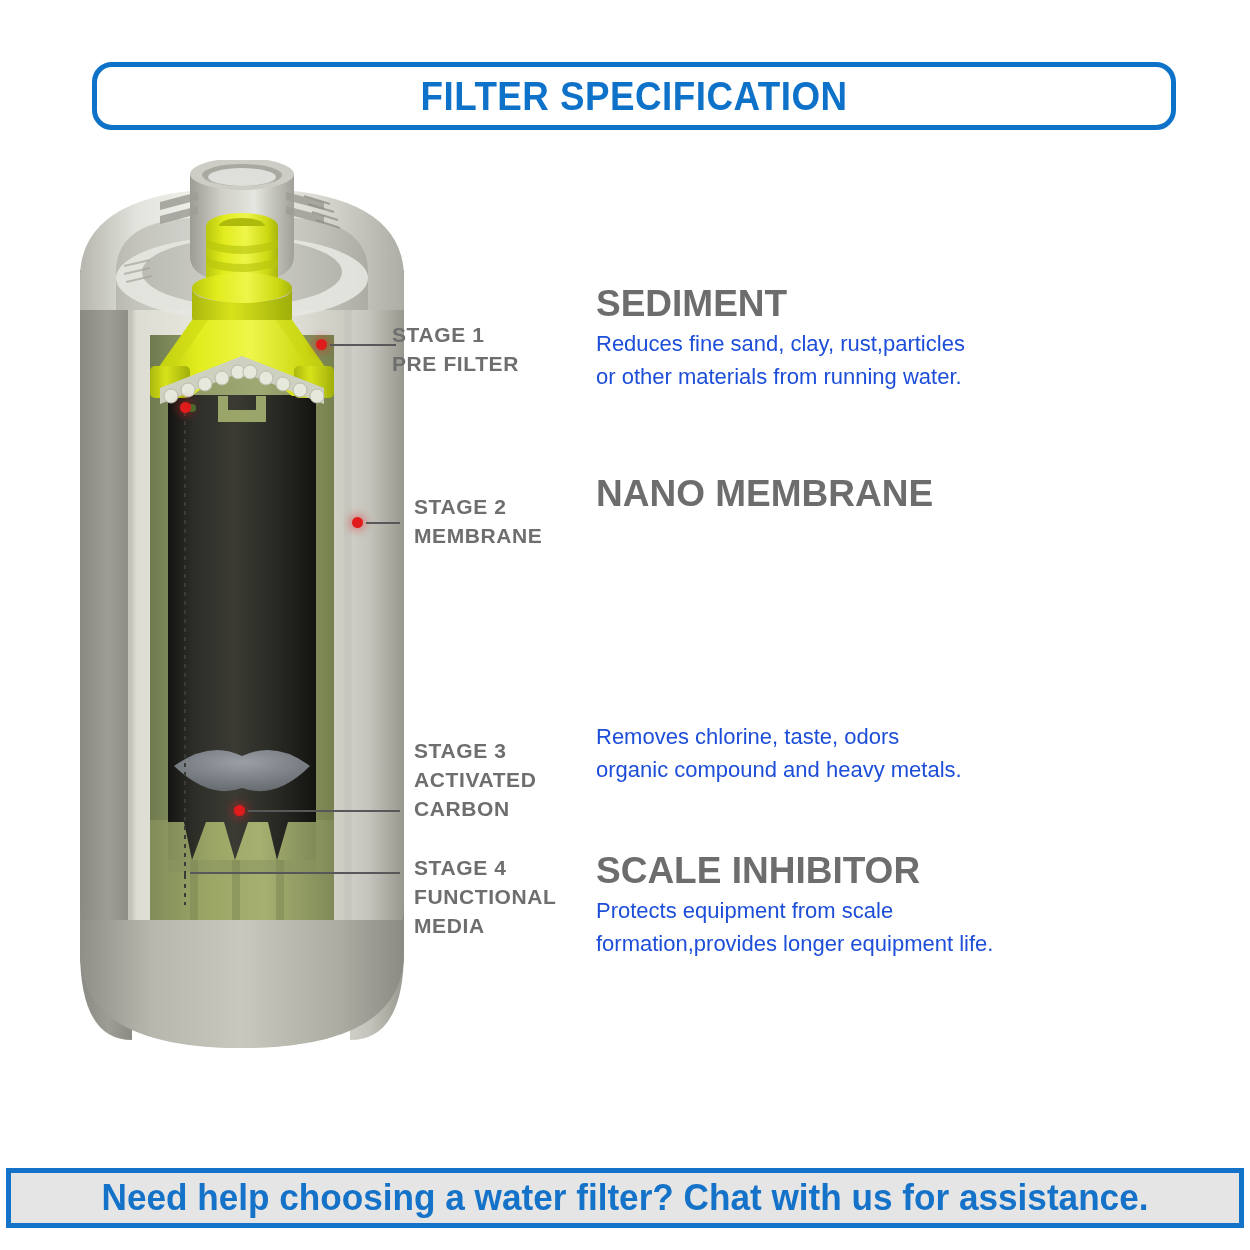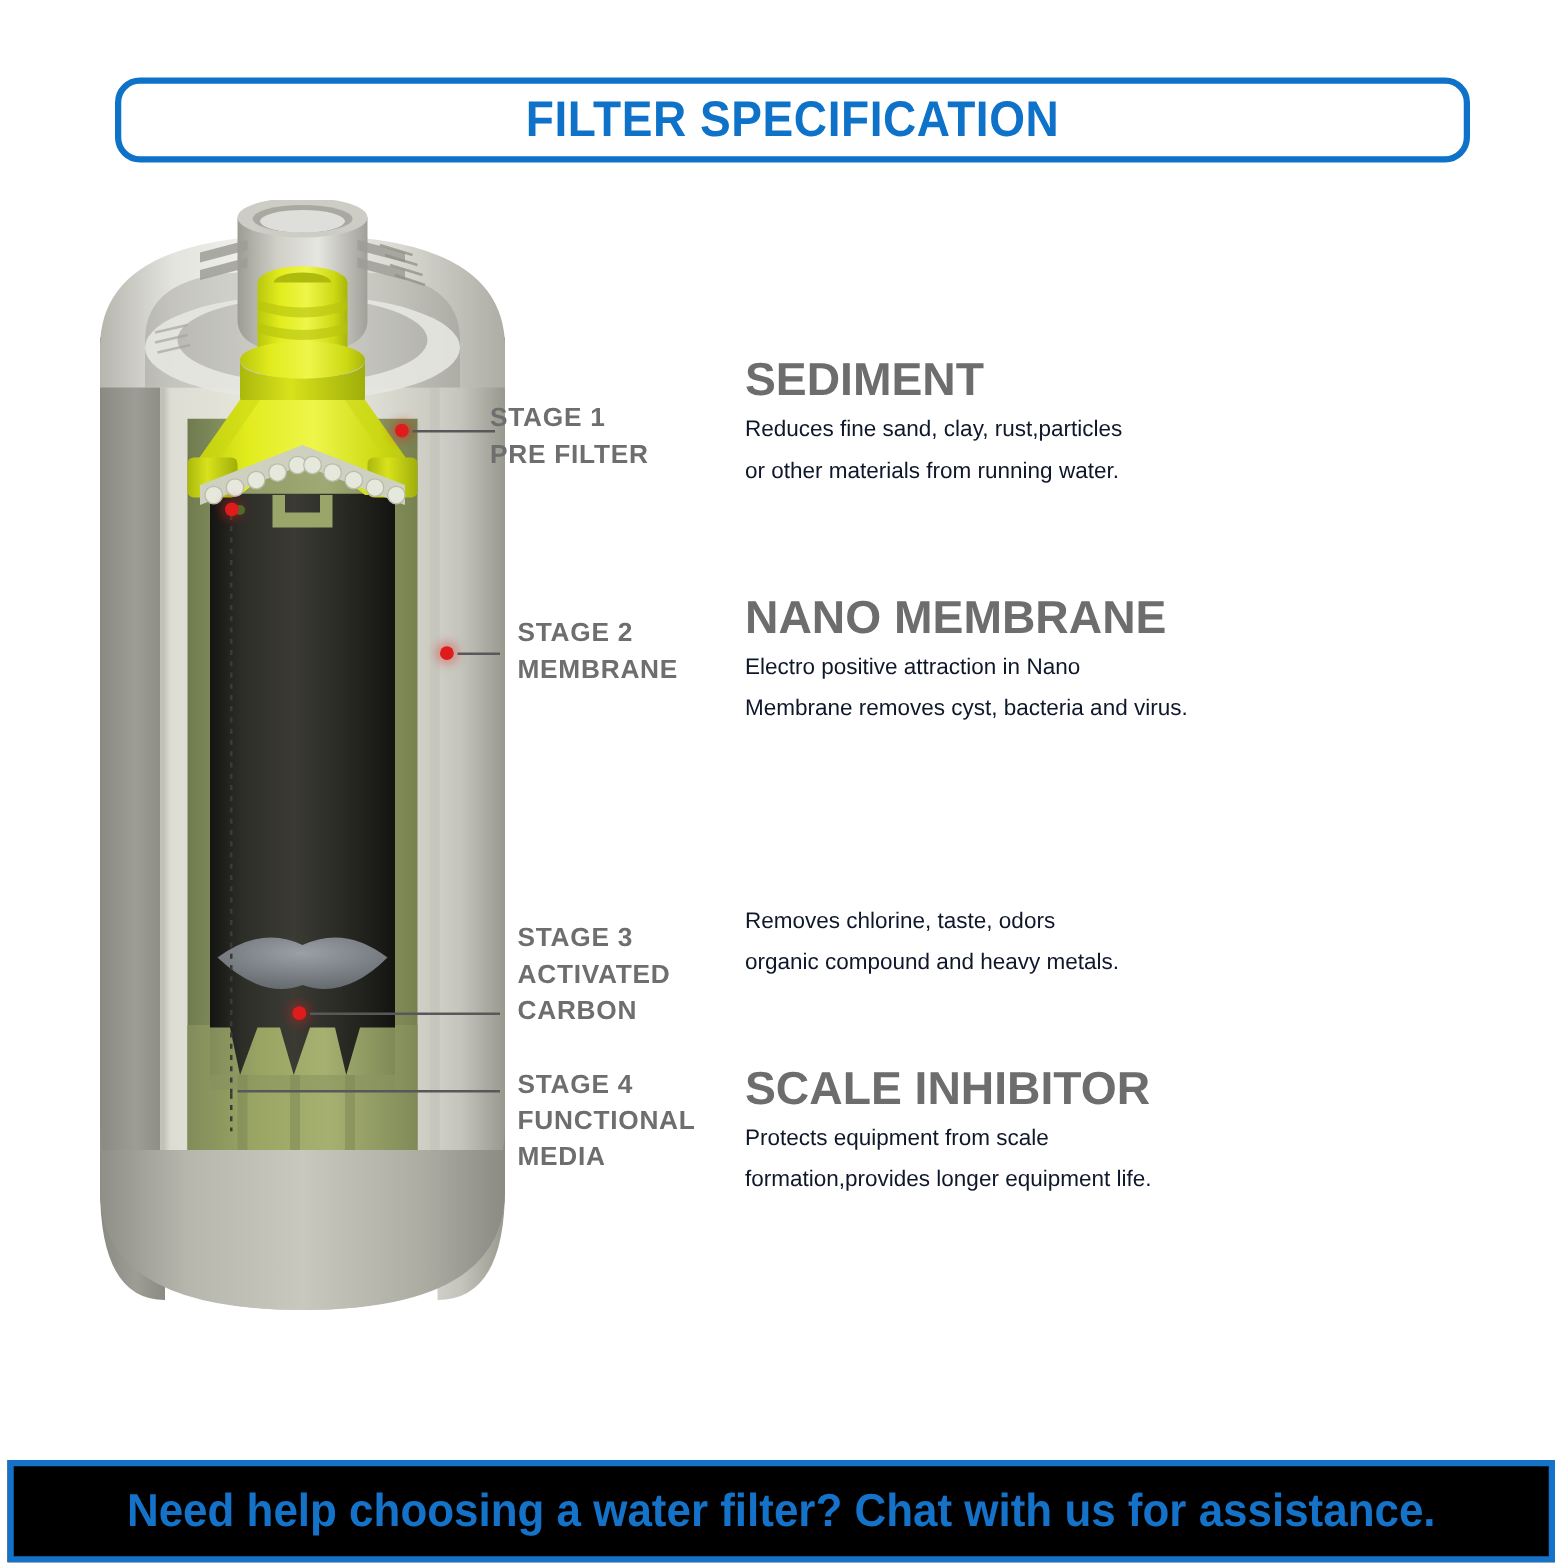--- a/index.html
+++ b/index.html
@@ -38,24 +38,24 @@
     transform: scaleX(0.92);
     font-family: "Liberation Sans", sans-serif;
   }
 
   
   .footer-box {
     position: absolute;
     left: 6px;
     top: 1168px;
     width: 1238px;
-    height: 82px;
+    height: 60px;
     box-sizing: border-box;
     border: 5px solid #1472c8;
-    background: #000000;
+    background: #e5e5e5;
     display: flex;
     align-items: center;
     justify-content: center;
   }
   .footer-text {
     color: #1472c8;
     font-size: 37px;
     font-weight: bold;
     transform: scaleX(0.95);
     white-space: nowrap;
@@ -85,22 +85,22 @@
 
   .desc-title {
     color: #6d6d6d;
     font-size: 37px;
     font-weight: bold;
     line-height: 42px;
     margin: 0 0 2px 0;
     letter-spacing: 0px;
   }
   .desc-body {
-    color: #0f172a;
-    font-size: 18px;
+    color: #1d4ed8;
+    font-size: 22px;
     line-height: 33px;
     margin: 0;
     white-space: pre-line;
   }
 
   
   .leader-line {
     position: absolute;
     height: 2px;
     background: #58585a;
@@ -377,22 +377,20 @@
 MEDIA</div>
 
 <div class="desc-block" id="desc-block-1">
   <div class="desc-title">SEDIMENT</div>
   <div class="desc-body">Reduces fine sand, clay, rust,particles
 or other materials from running water.</div>
 </div>
 
 <div class="desc-block" id="desc-block-2">
   <div class="desc-title">NANO MEMBRANE</div>
-  <div class="desc-body">Electro positive attraction in Nano
-Membrane removes cyst, bacteria and virus.</div>
 </div>
 
 <div class="desc-block" id="desc-block-3">
   <div class="desc-body">Removes chlorine, taste, odors
 organic compound and heavy metals.</div>
 </div>
 
 <div class="desc-block" id="desc-block-4">
   <div class="desc-title">SCALE INHIBITOR</div>
   <div class="desc-body">Protects equipment from scale

